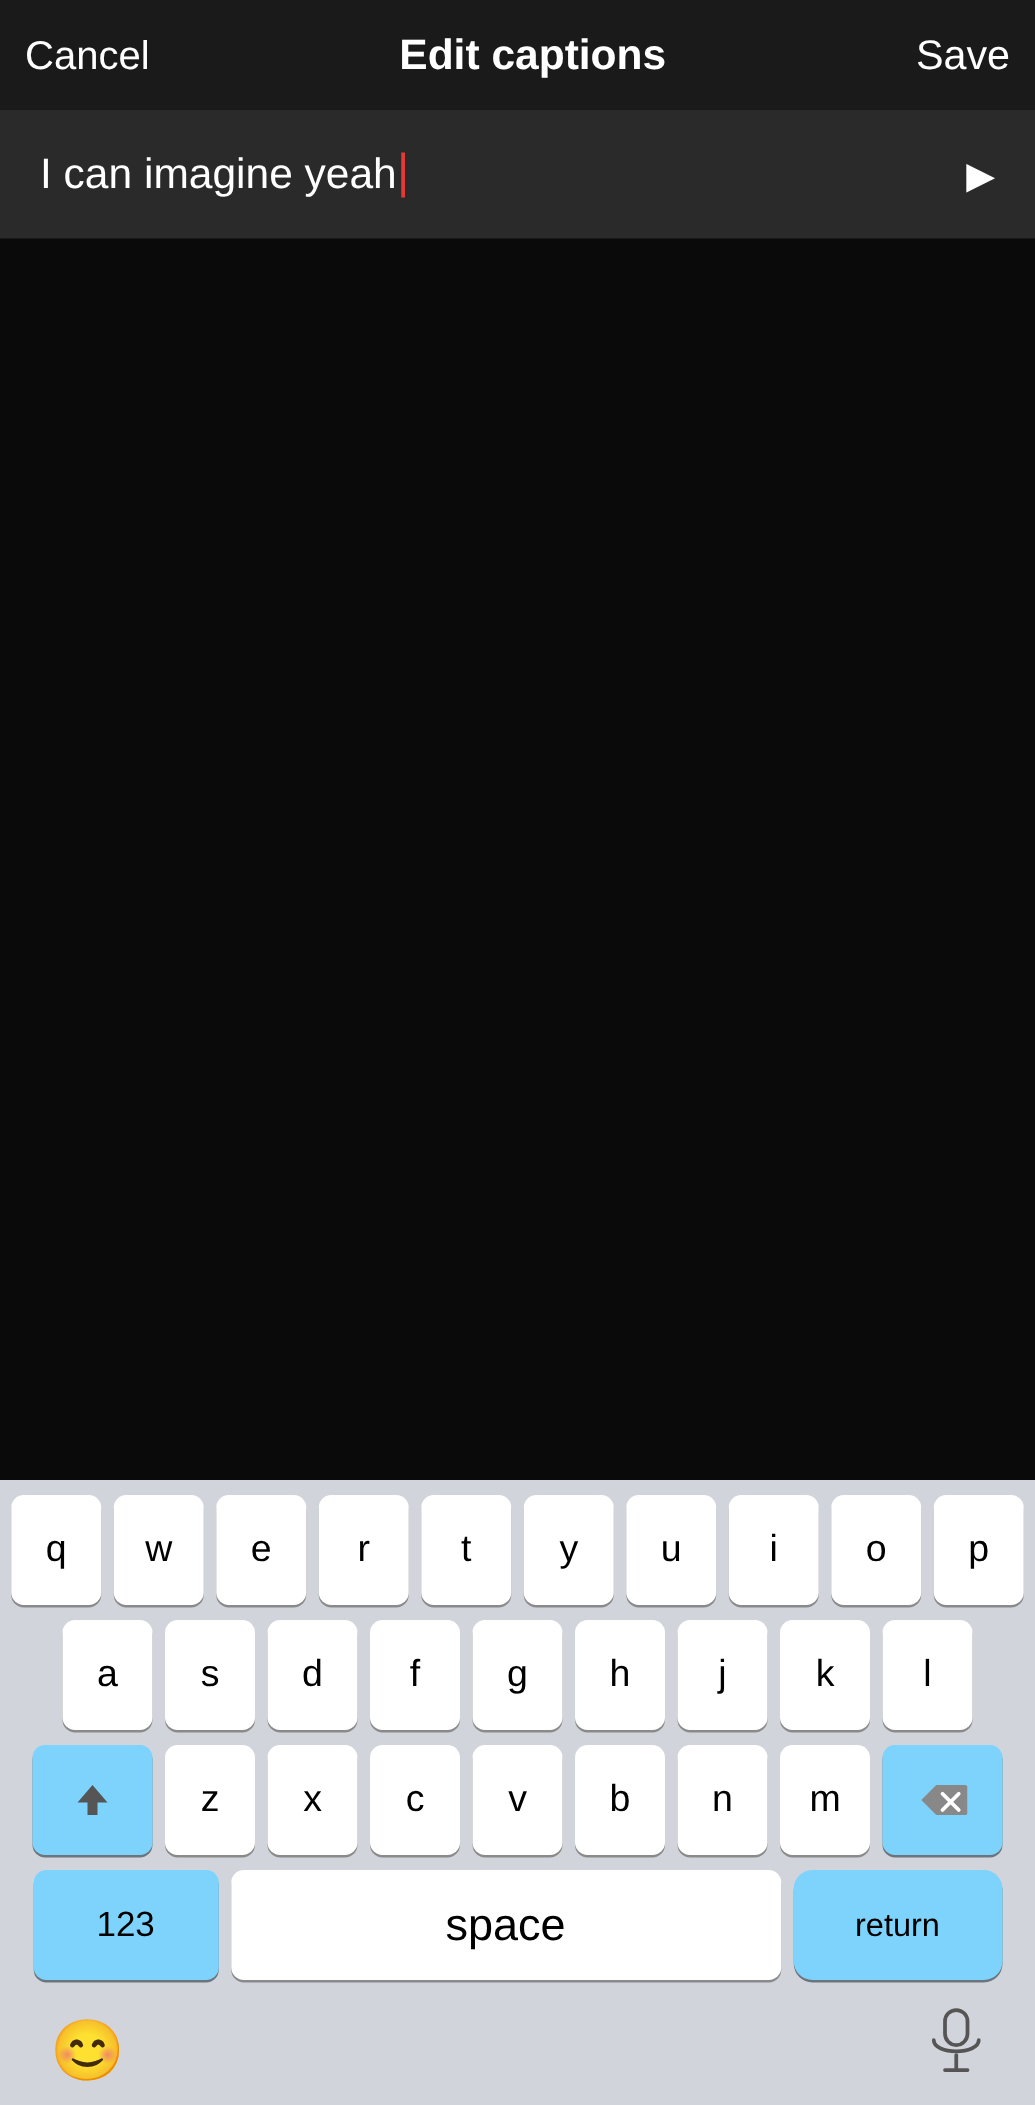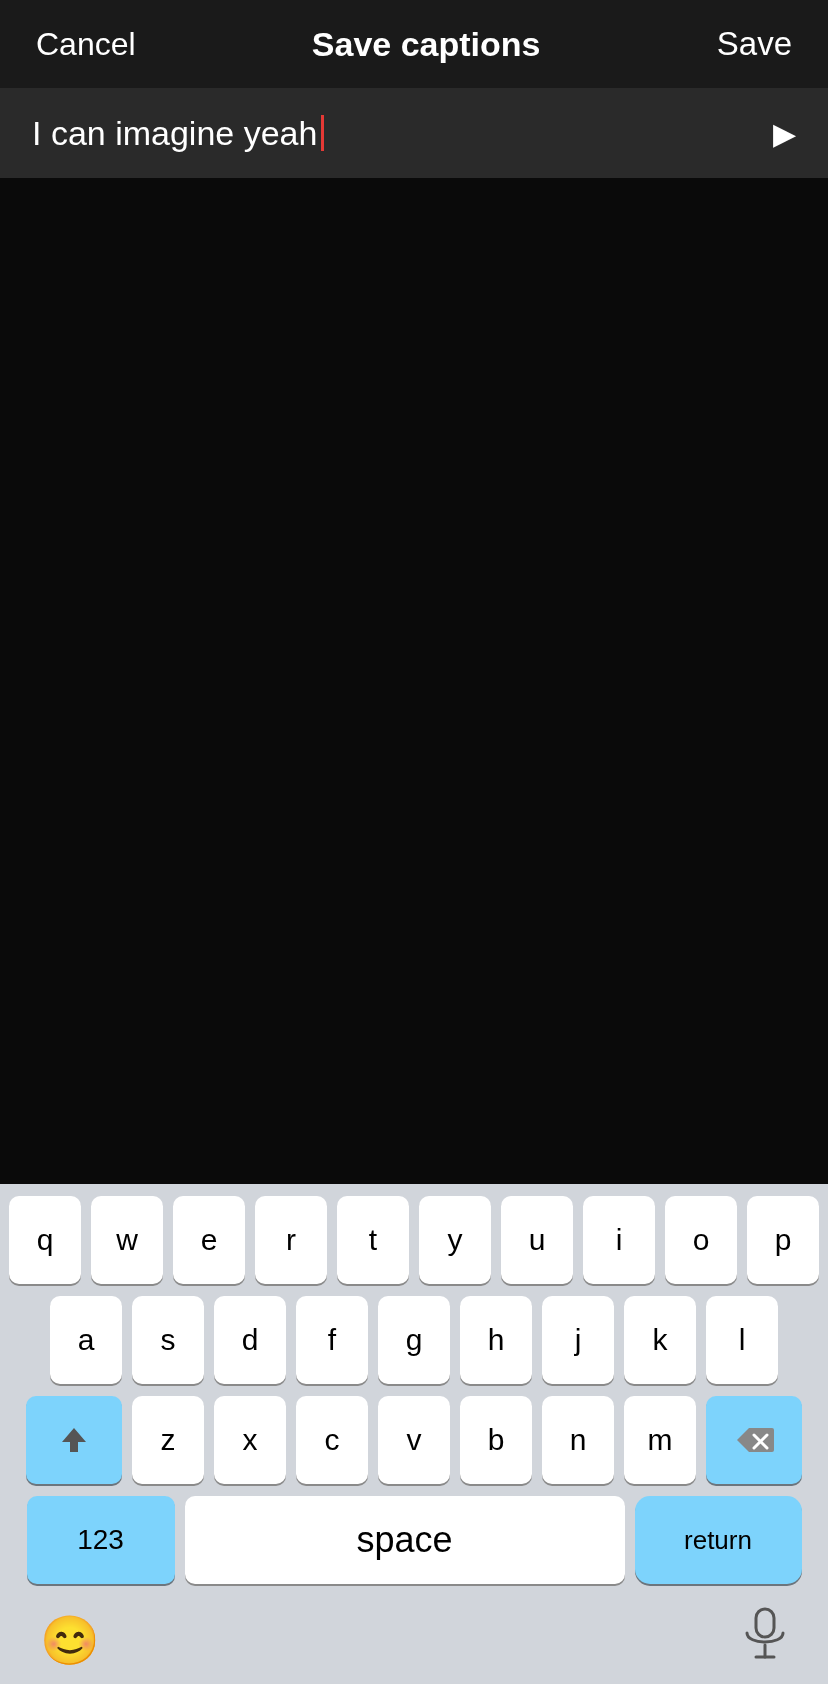--- a/index.html
+++ b/index.html
@@ -14,21 +14,21 @@
       display: flex;
       flex-direction: column;
     }
 
     
     .top-nav {
       background: #1a1a1a;
       display: flex;
       align-items: center;
       justify-content: space-between;
-      padding: 0 36px;
+      padding: 0 20px;
       height: 88px;
       flex-shrink: 0;
     }
 
     .nav-cancel {
       color: #fff;
       font-size: 32px;
       font-weight: 400;
       cursor: pointer;
     }
@@ -47,21 +47,21 @@
       text-align: center;
     }
 
     
     .caption-bar {
       background: #2a2a2a;
       display: flex;
       align-items: center;
       justify-content: space-between;
       padding: 0 32px;
-      height: 90px;
+      height: 103px;
       flex-shrink: 0;
     }
 
     .caption-text {
       color: #fff;
       font-size: 34px;
       font-weight: 400;
       display: flex;
       align-items: center;
       gap: 2px;
@@ -173,21 +173,21 @@
     .shift-arrow {
       width: 36px;
       height: 36px;
     }
   </style>
 </head>
 <body>
 
 <div class="top-nav">
   <span class="nav-cancel">Cancel</span>
-  <span class="nav-title">Save captions</span>
+  <span class="nav-title">Edit captions</span>
   <span class="nav-save">Save</span>
 </div>
 
 <div class="caption-bar">
   <div class="caption-text">
     <span>I can imagine yeah</span>
       <span class="caption-cursor"></span>
   </div>
   <span class="play-btn">▶</span>
 </div>

